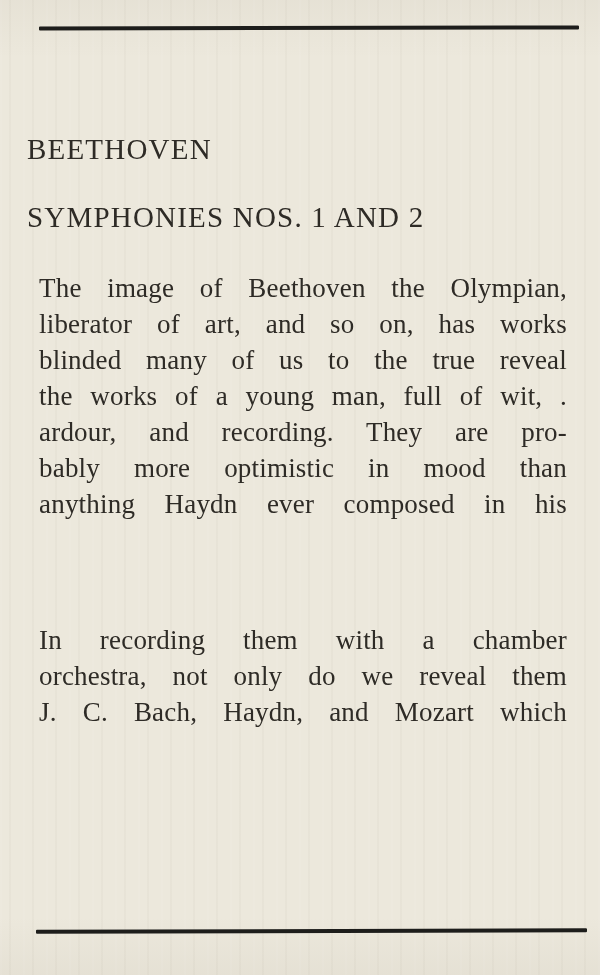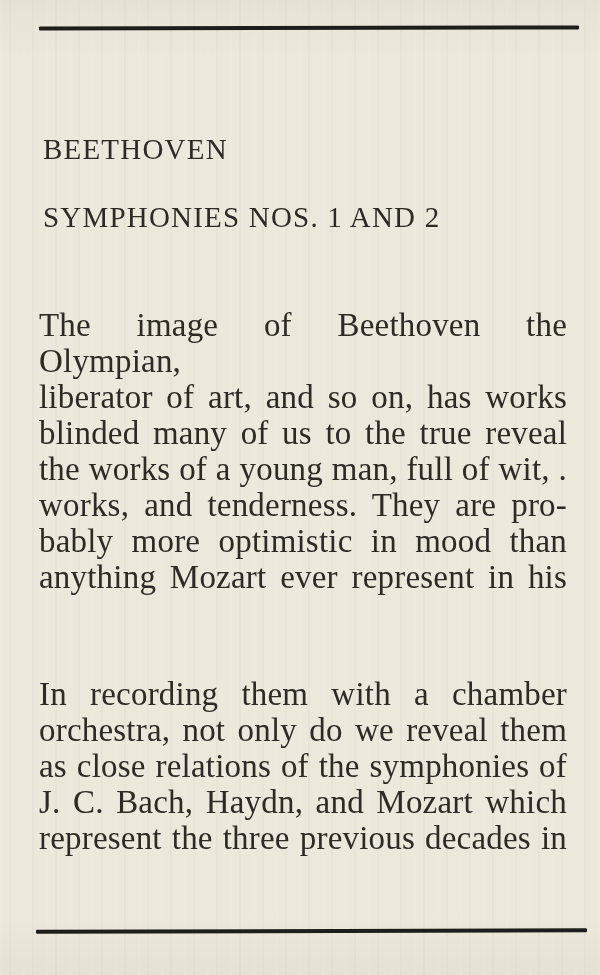--- a/index.html
+++ b/index.html
@@ -27,41 +27,40 @@
   .rule {
     position: absolute;
     background: var(--rule);
     border-radius: 1px;
   }
   .rule-top    { left: 39px;  top: 26px;  width: 540px; height: 4px; transform: rotate(-0.12deg); }
   .rule-bottom { left: 36px;  top: 929px; width: 551px; height: 4px; transform: rotate(-0.15deg); }
 
   .heading {
     position: absolute;
-    left: 43px;
+    left: 27px;
     font-size: 29px;
     font-weight: normal;
     letter-spacing: 1.2px;
     white-space: nowrap;
     color: var(--ink);
   }
   .heading-title    { top: 133px; }
   .heading-subtitle { top: 201px; }
 
   .para {
     position: absolute;
     left: 39px;
     width: 528px;
-    font-size: 33px;
+    font-size: 27px;
     line-height: 36px;
     letter-spacing: 0.2px;
-    margin-top: 37px;
   }
   .para-1 { top: 270px; }
-  .para-2 { top: 639px; }
+  .para-2 { top: 622px; }
 
   .tline {
     text-align: justify;
     text-align-last: justify;
     min-height: 36px;
   }
   .tline.lastline {
     text-align-last: left;
   }
 </style>
@@ -72,26 +71,24 @@
 
 <h1 class="heading heading-title">BEETHOVEN</h1>
 
 <h2 class="heading heading-subtitle">SYMPHONIES NOS. 1 AND 2</h2>
 
 <div class="para para-1">
   <div class="tline">The image of Beethoven the Olympian,</div>
   <div class="tline">liberator of art, and so on, has works</div>
   <div class="tline">blinded many of us to the true reveal</div>
   <div class="tline">the works of a young man, full of wit, .</div>
-  <div class="tline">works, and tenderness. They are pro-</div>
+  <div class="tline">ardour, and recording. They are pro-</div>
   <div class="tline">bably more optimistic in mood than</div>
-  <div class="tline">anything Mozart ever represent in his</div>
+  <div class="tline">anything Haydn ever composed in his</div>
 </div>
 
 <div class="para para-2">
   <div class="tline">In recording them with a chamber</div>
   <div class="tline">orchestra, not only do we reveal them</div>
-  <div class="tline">as close relations of the symphonies of</div>
   <div class="tline">J. C. Bach, Haydn, and Mozart which</div>
-  <div class="tline">represent the three previous decades in</div>
 </div>
 
 <div class="rule rule-bottom"></div>
 
 </body></html>

